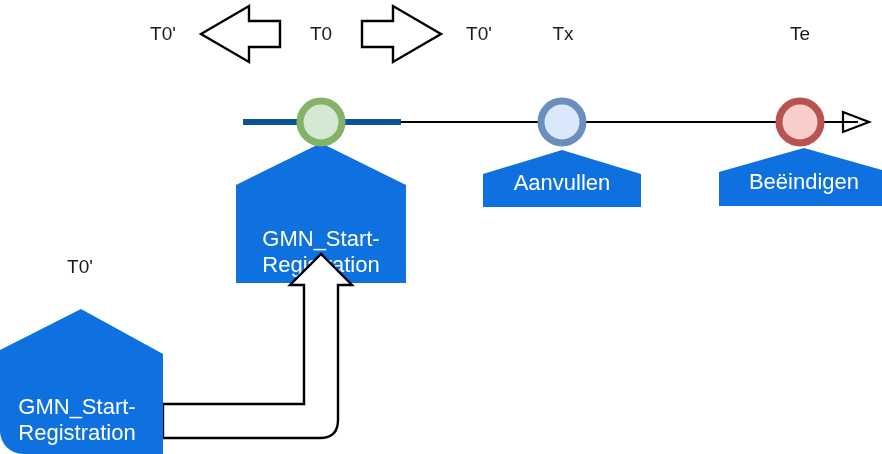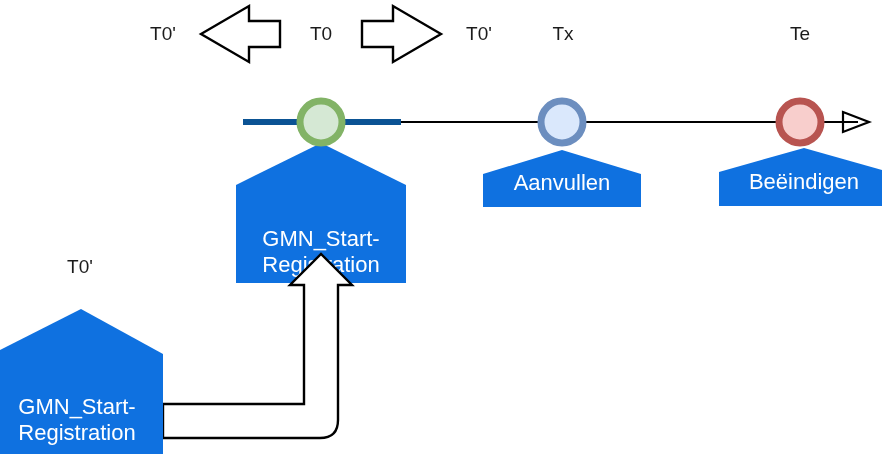--- a/index.html
+++ b/index.html
@@ -9,20 +9,21 @@
   }
   body {
     font-family: "Liberation Sans", sans-serif;
   }
   #canvas {
     position: relative;
     width: 882px;
     height: 454px;
     background: #ffffff;
     overflow: hidden;
+    border-radius: 23px;
   }
   #diagram-svg {
     position: absolute;
     left: 0;
     top: 0;
     width: 882px;
     height: 454px;
     display: block;
   }
   .tl-label {

